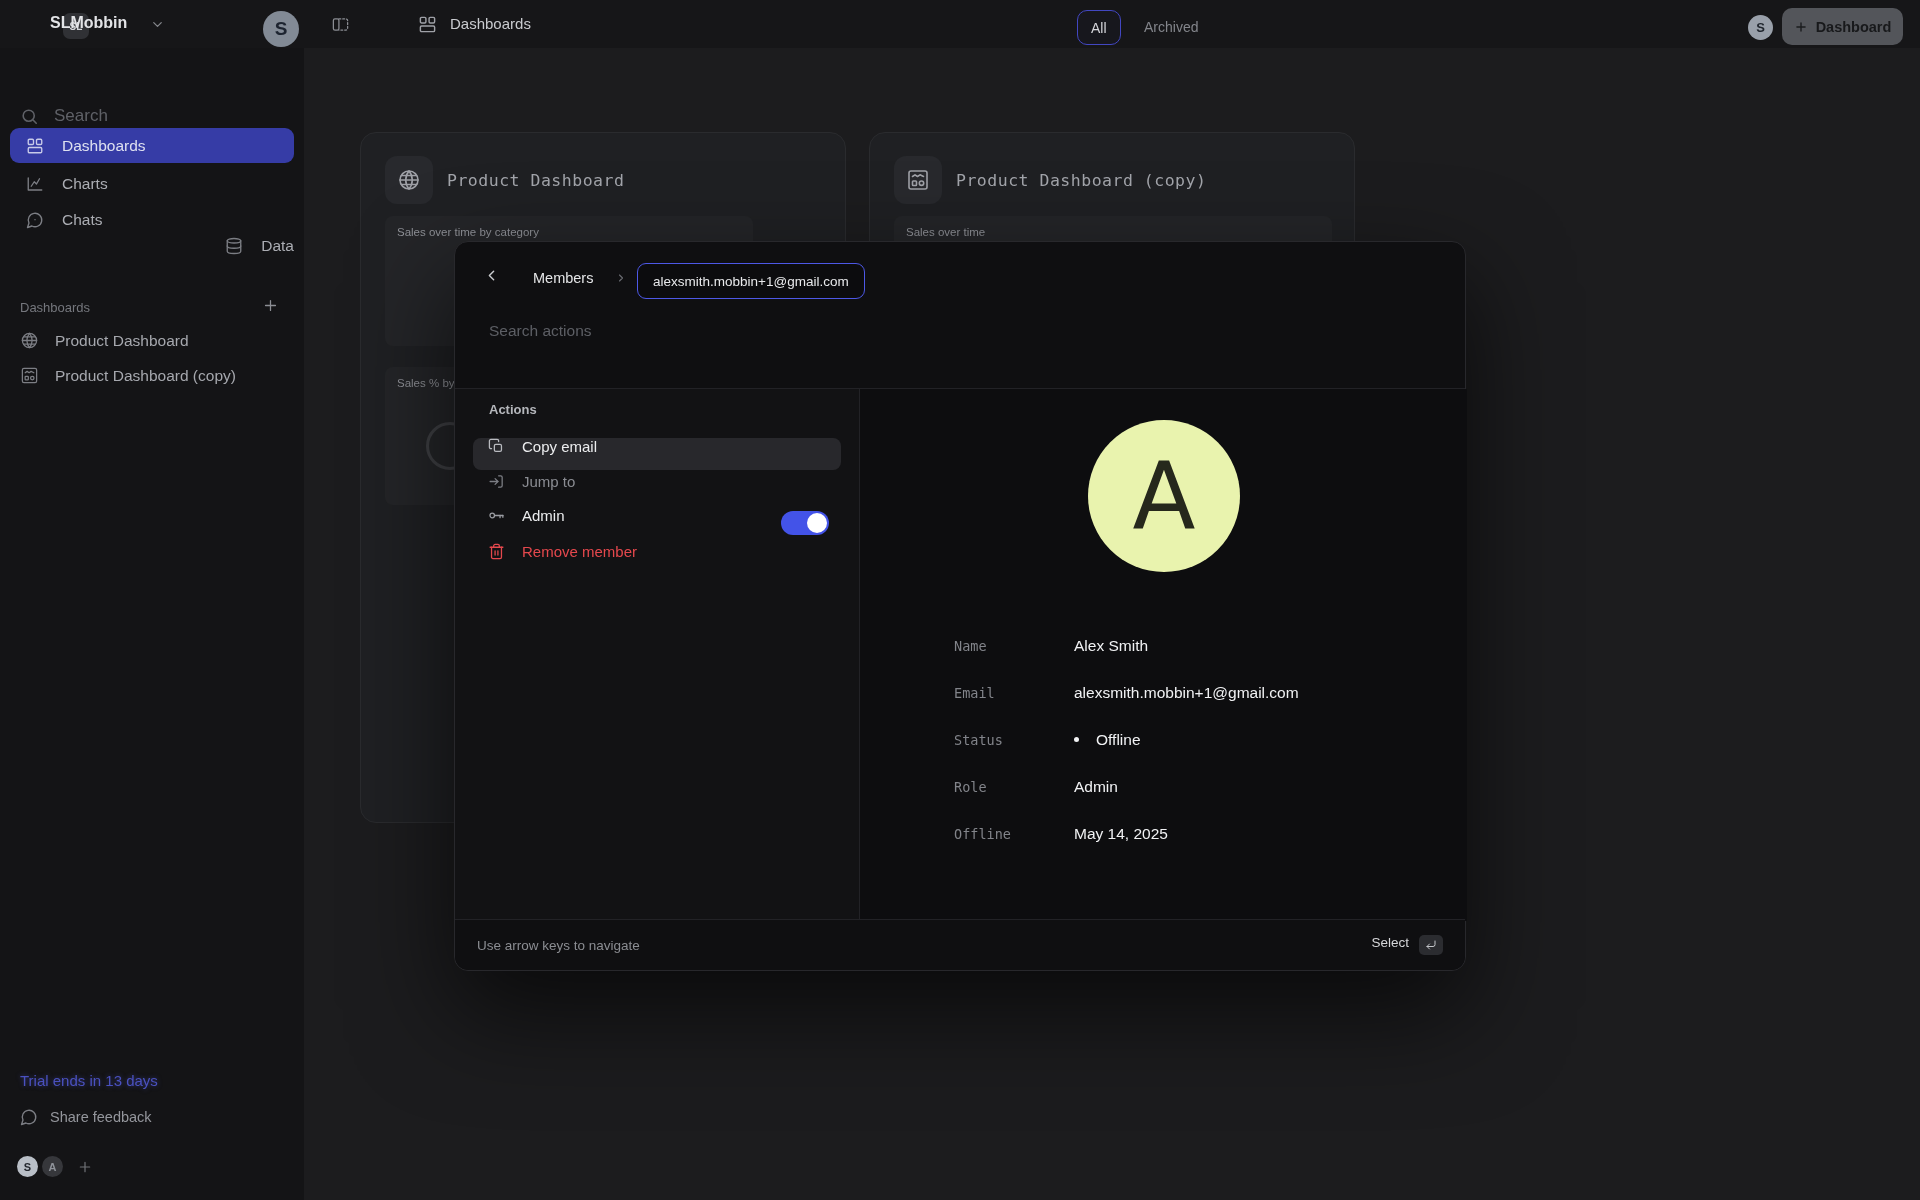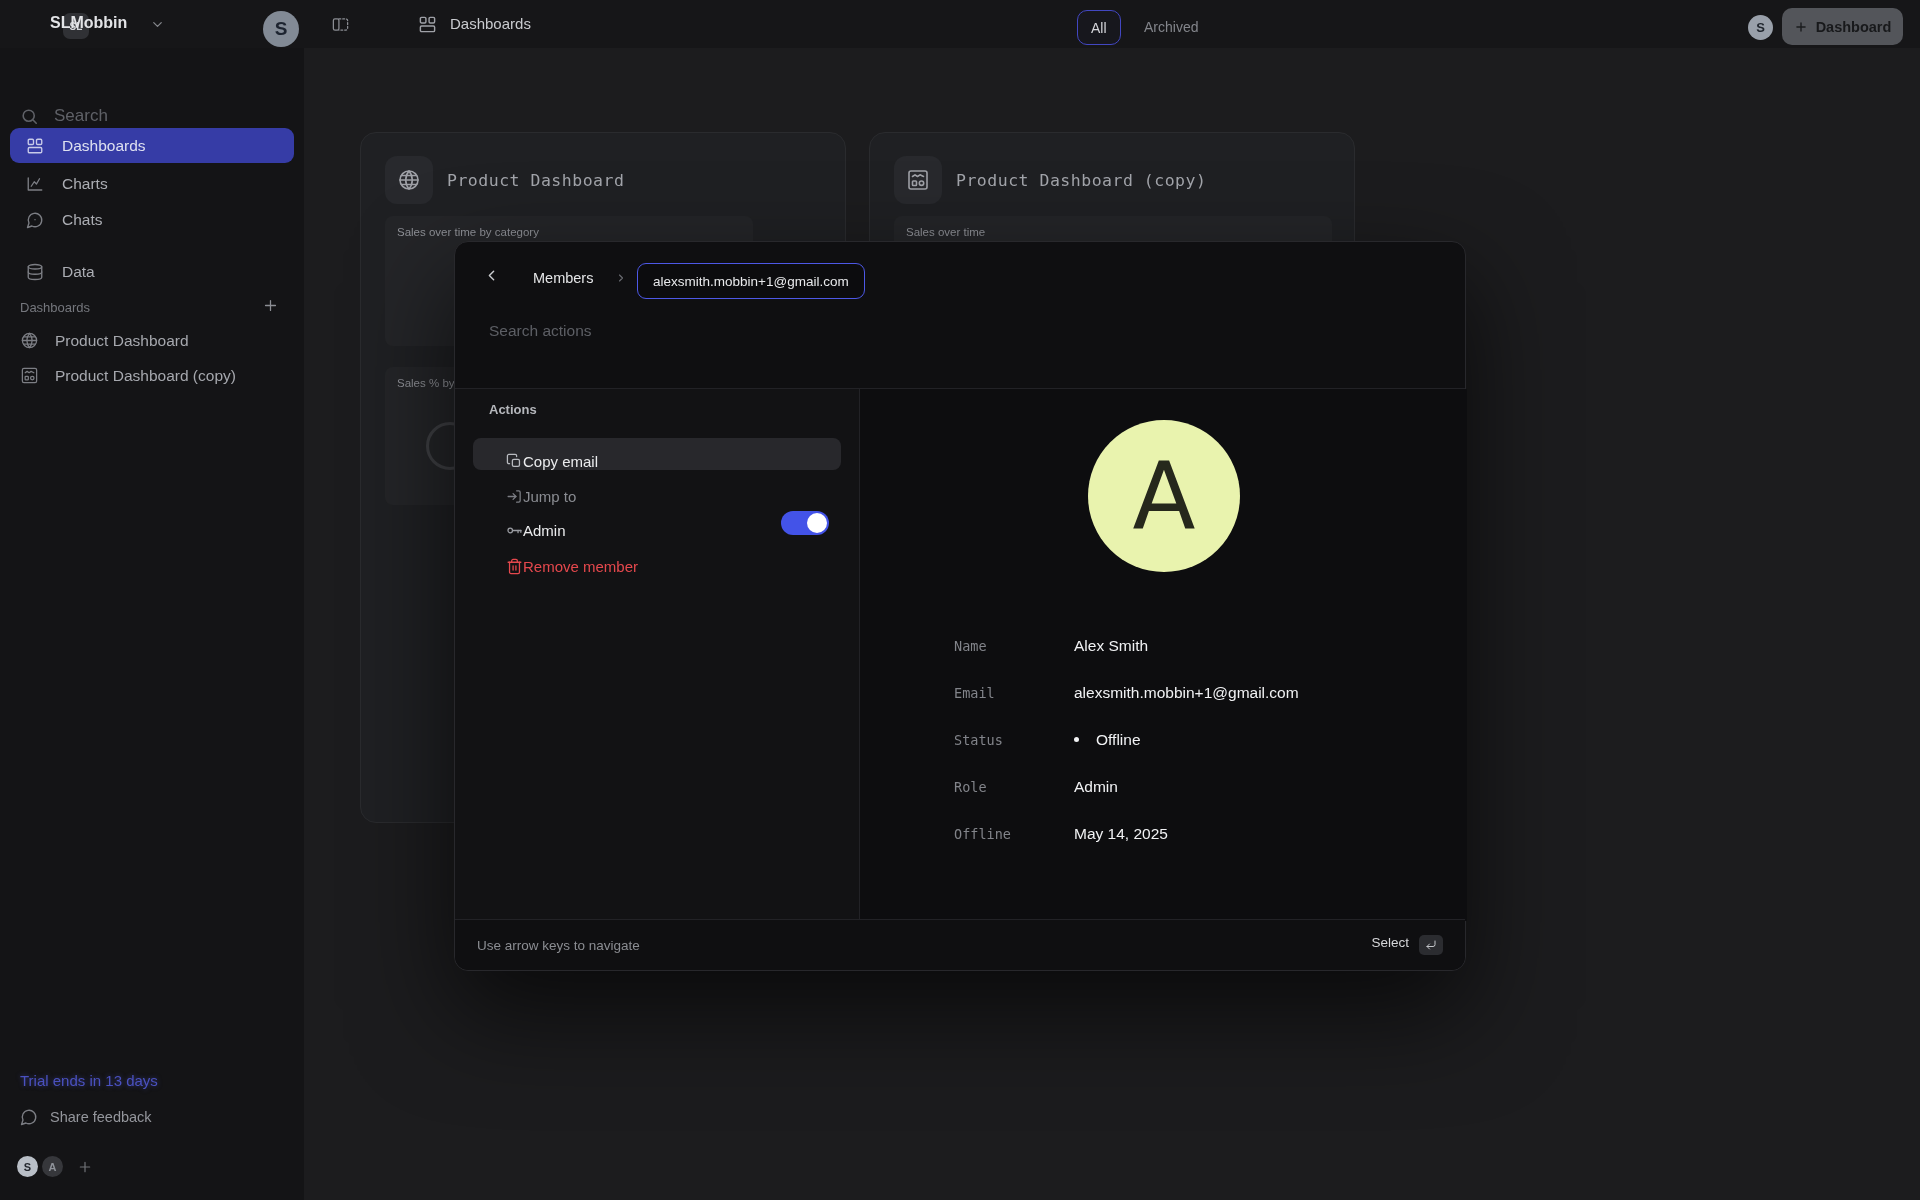--- a/index.html
+++ b/index.html
@@ -90,21 +90,21 @@
     font-size:13.5px; color:#e8e9eb; background:#0c0c0e; }
   .m-search { position:absolute; left:34px; top:80px; width:600px; background:transparent; border:none;
     outline:none; font-family:"Liberation Sans",sans-serif; font-size:15.5px; color:#c5c7cb; }
   .m-search::placeholder { color:#5d5f65; }
   .m-div-h { position:absolute; left:0; top:146px; width:100%; height:1px; background:#222226; }
   .m-left { position:absolute; left:0; top:147px; width:404px; height:532px; background:#121214; }
   .m-right { position:absolute; left:405px; top:147px; width:607px; height:532px; background:#0d0d0f; }
   .m-div-v { position:absolute; left:404px; top:147px; width:1px; height:532px; background:#222226; }
   .actions-hdr { position:absolute; left:34px; top:13px; font-size:13px; font-weight:600; color:#b5b7bc; }
   .action-row { position:absolute; left:18px; width:368px; height:32px; border-radius:8px;
-    display:flex; align-items:flex-end; padding-left:33px; font-size:15px; color:#8a8c92; cursor:pointer; }
+    display:flex; align-items:flex-start; gap:17px; padding-left:15px; font-size:15px; color:#8a8c92; cursor:pointer; }
   .action-row.selected { background:#28282c; color:#ebecee; }
   .action-row.selected .icon { color:#b9bbc0; }
   .action-row.lit { color:#ebecee; }
   .action-row.lit .icon { color:#9a9ca2; }
   .action-row.danger, .action-row.danger .icon { color:var(--danger,#e5484d); }
   .toggle { position:absolute; left:308px; top:4px; width:48px; height:24px; border-radius:12px;
     background:var(--toggle-on,#4353e8); cursor:pointer; }
   .toggle .knob { position:absolute; right:2px; top:2px; width:20px; height:20px; border-radius:50%; background:#ffffff; }
   .avatar { position:absolute; left:228px; top:31px; width:152px; height:152px; border-radius:50%;
     background:var(--avatar-bg,#e9f3ae); display:flex; align-items:center; justify-content:center; }
@@ -229,21 +229,21 @@
   </div>
   <div class="nav-item" style="top:154px;">
     <span class="icon">
       <svg width="18" height="18" viewBox="0 0 24 24" fill="none" stroke="currentColor" stroke-width="1.8" stroke-linecap="round" stroke-linejoin="round">
         <path d="M7.9 20A9 9 0 1 0 4 16.1L2 22Z"></path>
           <path d="M12 11.5h.01"></path>
       </svg>
     </span>
     <span>Chats</span>
   </div>
-  <div class="nav-item" style="top:206px;">
+  <div class="nav-item" style="top:180px;justify-content:flex-end;">
     <span class="icon">
       <svg width="18" height="18" viewBox="0 0 24 24" fill="none" stroke="currentColor" stroke-width="1.8" stroke-linecap="round">
         <ellipse cx="12" cy="5" rx="9" ry="3"></ellipse>
           <path d="M3 5v14a9 3 0 0 0 18 0V5"></path>
           <path d="M3 12a9 3 0 0 0 18 0"></path>
       </svg>
     </span>
     <span>Data</span>
   </div>
 

